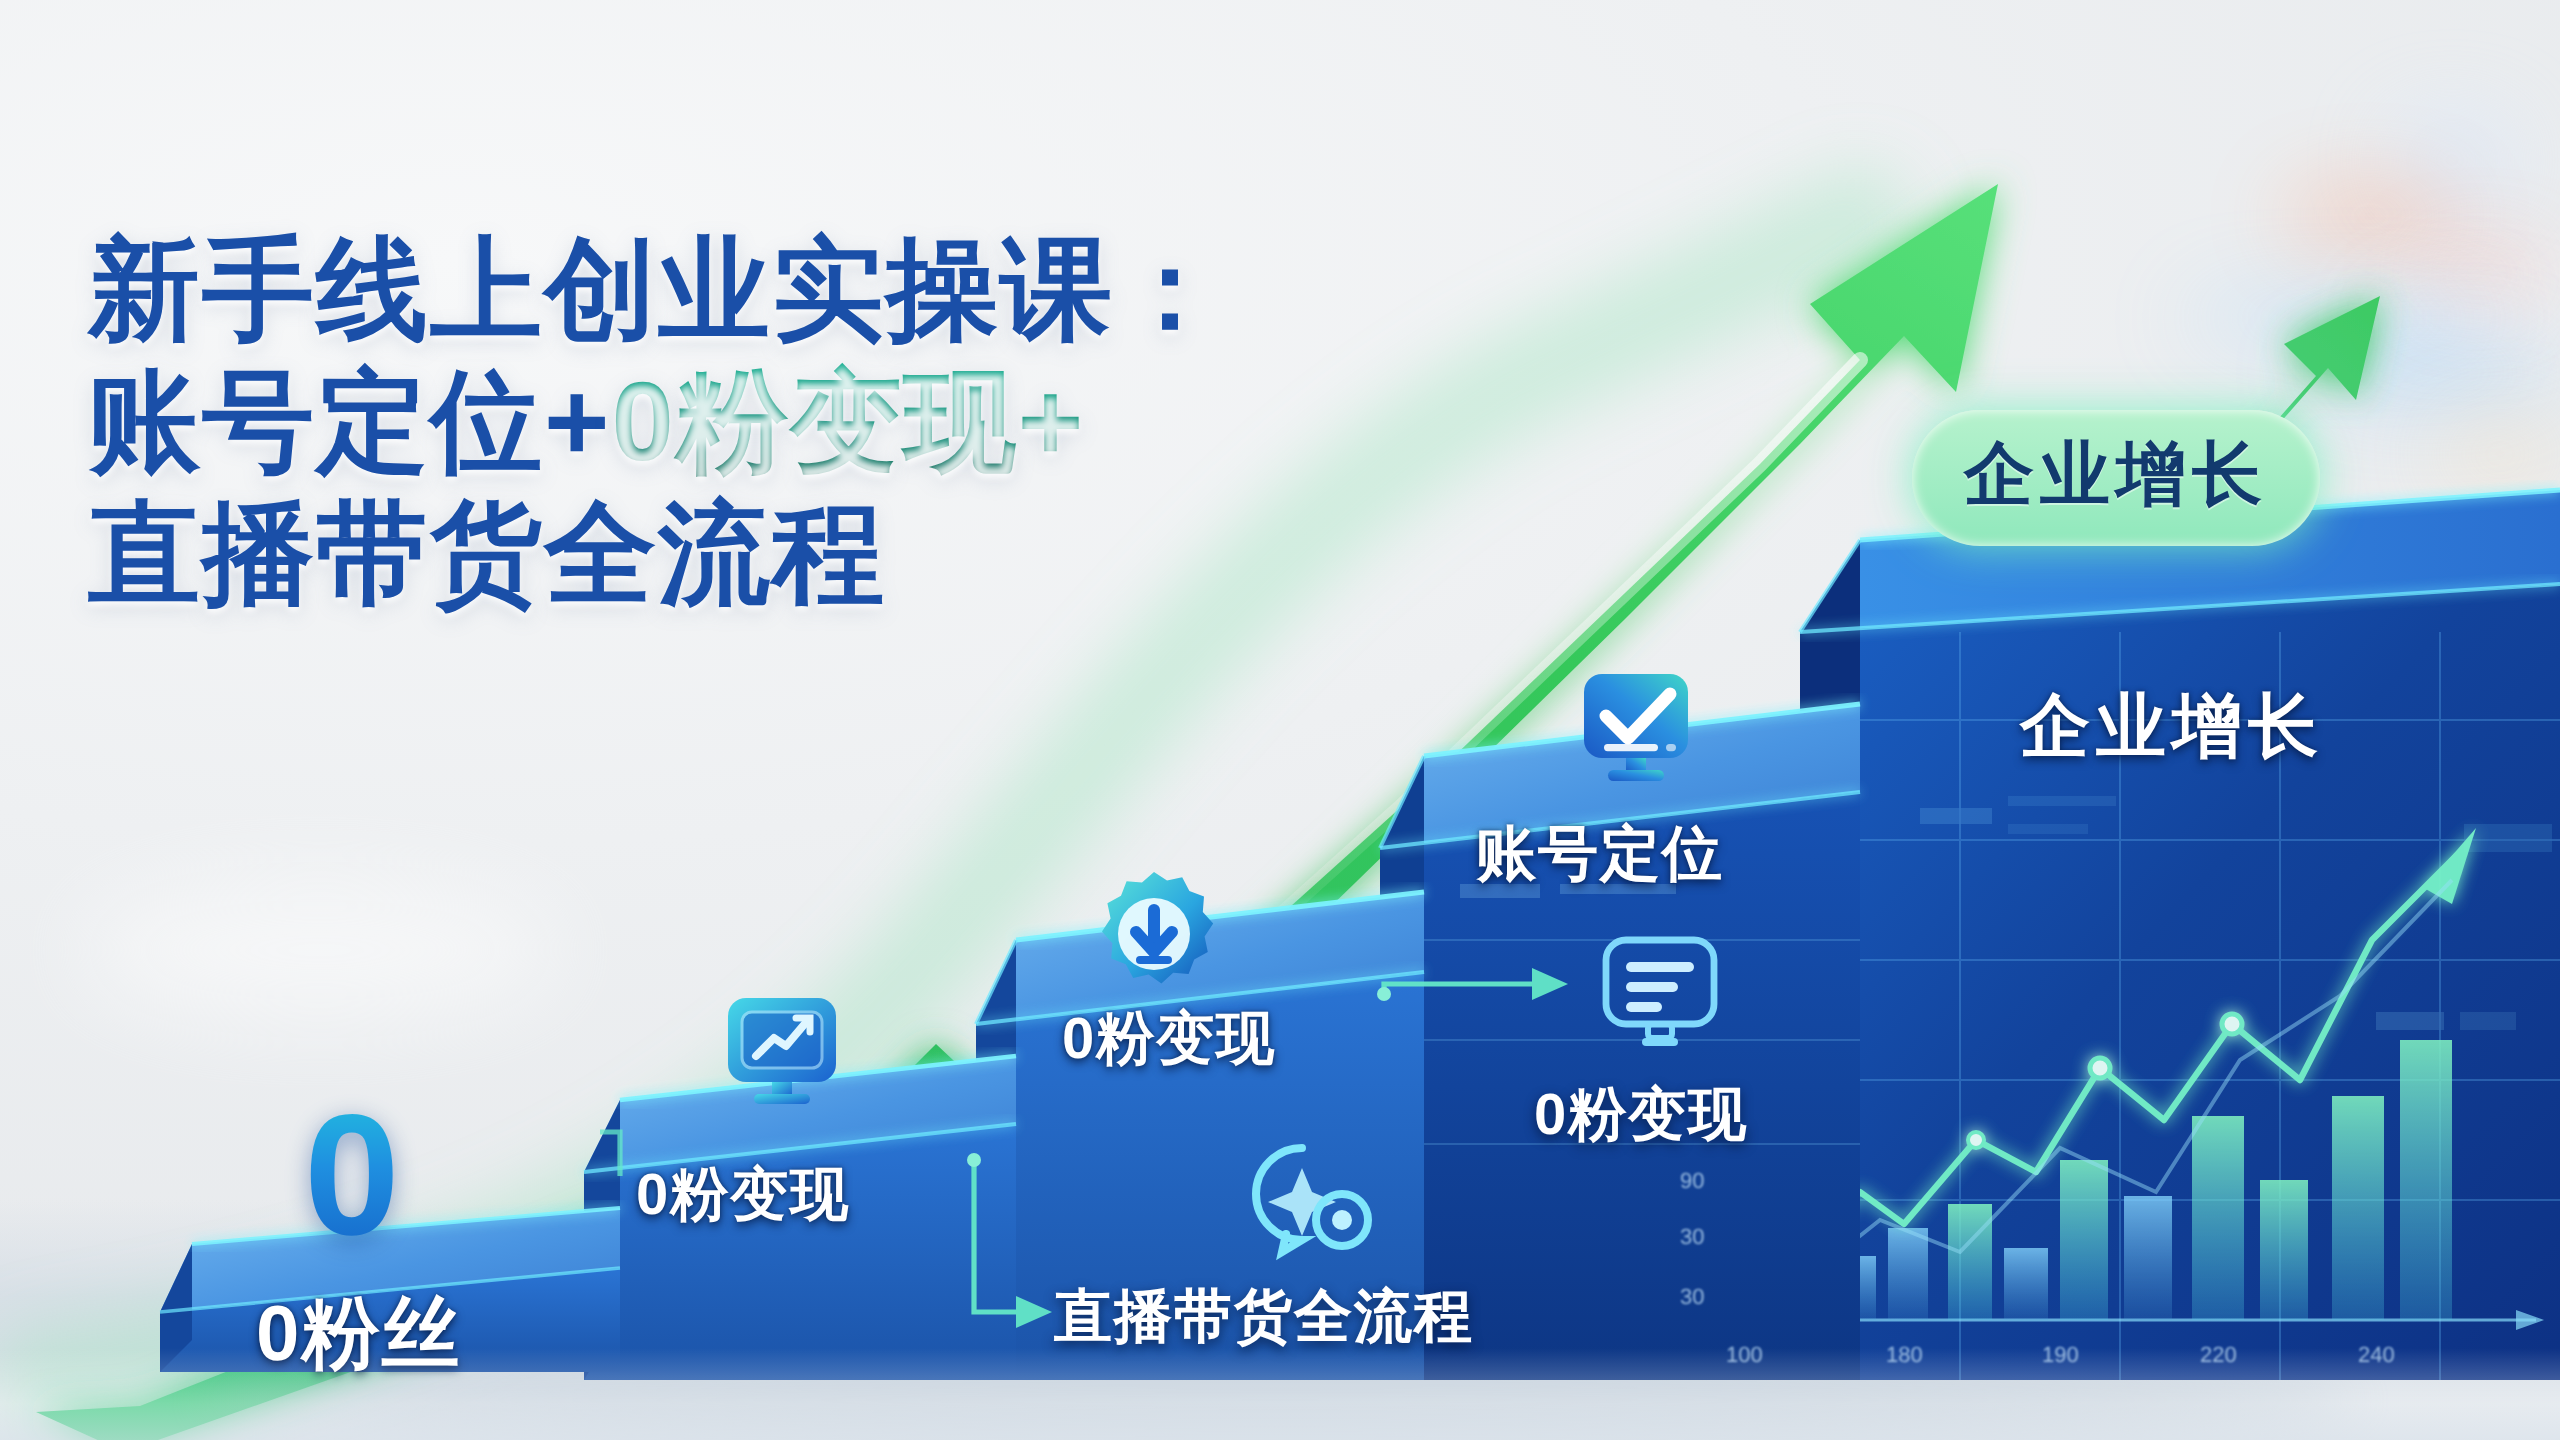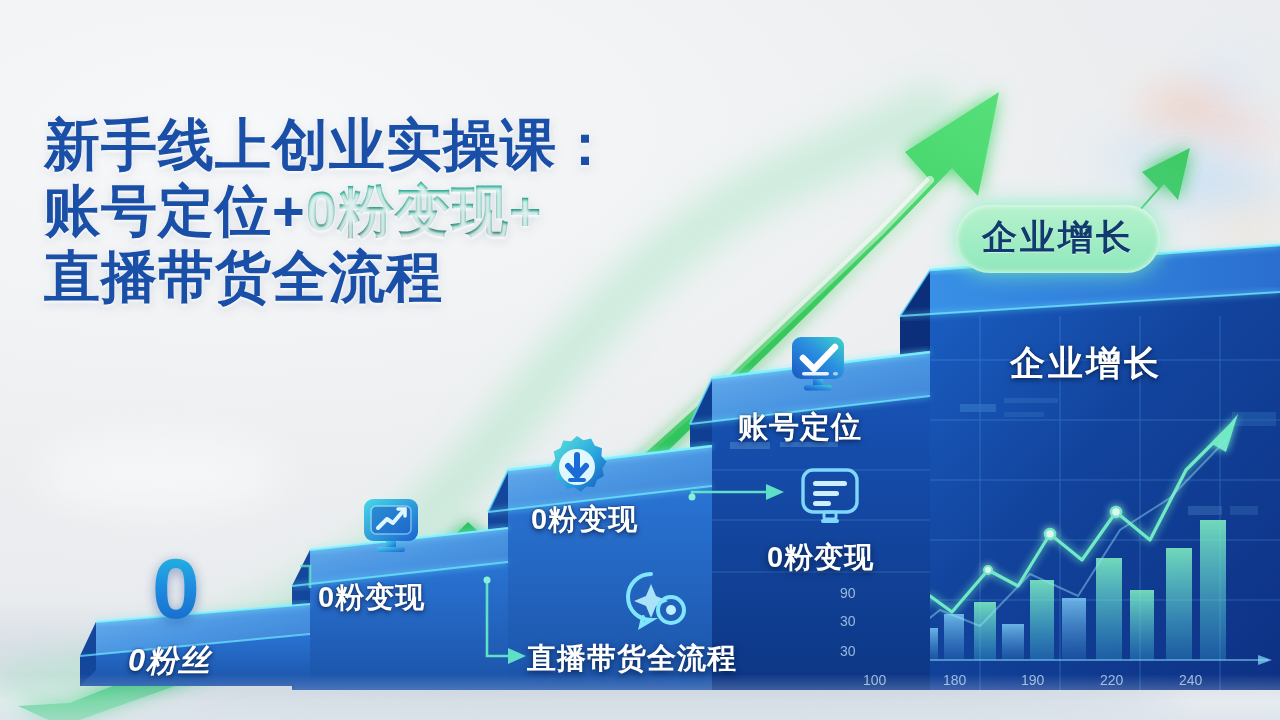--- a/index.html
+++ b/index.html
@@ -62,21 +62,21 @@
 
   
   .step-label{
     position:absolute;
     color:#ffffff;
     font-weight:bold;
     white-space:nowrap;
     text-shadow:0 2px 5px rgba(5,25,65,.75), 0 0 2px rgba(5,25,65,.6);
     letter-spacing:1px;
   }
-  #lbl-0fans   { left:128px; top:640px; font-size:31px;font-style:italic; }
+  #lbl-0fans   { left:128px; top:640px; font-size:39px; }
   #lbl-s2      { left:318px; top:578px; font-size:29px; }
   #lbl-s3      { left:531px; top:500px; font-size:29px; }
   #lbl-s4      { left:738px; top:407px; font-size:30px;text-align:right; }
   #lbl-s5      { left:1010px; top:340px; font-size:35px; letter-spacing:3px;}
 
   
   .callout{
     position:absolute;
     color:#ffffff;
     font-weight:bold;
@@ -114,21 +114,21 @@
   .icon-wrap{ position:absolute; }
   #ic-monitor { left:358px; top:492px; }
   #ic-gear    { left:543px; top:433px; }
   #ic-check   { left:788px; top:333px; }
   #ic-doc     { left:797px; top:465px; }
   #ic-live    { left:617px; top:566px; }
 
   
   .chart-layer{ position:absolute; left:845px; top:395px; }
   .tick{
-    position:absolute; color:#bddcf4; font-size:14px;
+    position:absolute; color:#bddcf4; font-size:11px;
     font-family:"Liberation Sans",sans-serif; opacity:.78;
     filter:blur(.4px);
   }
 </style>
 </head>
 <body>
 
 <div id="stage">
 
   <div class="bg-base"></div>

